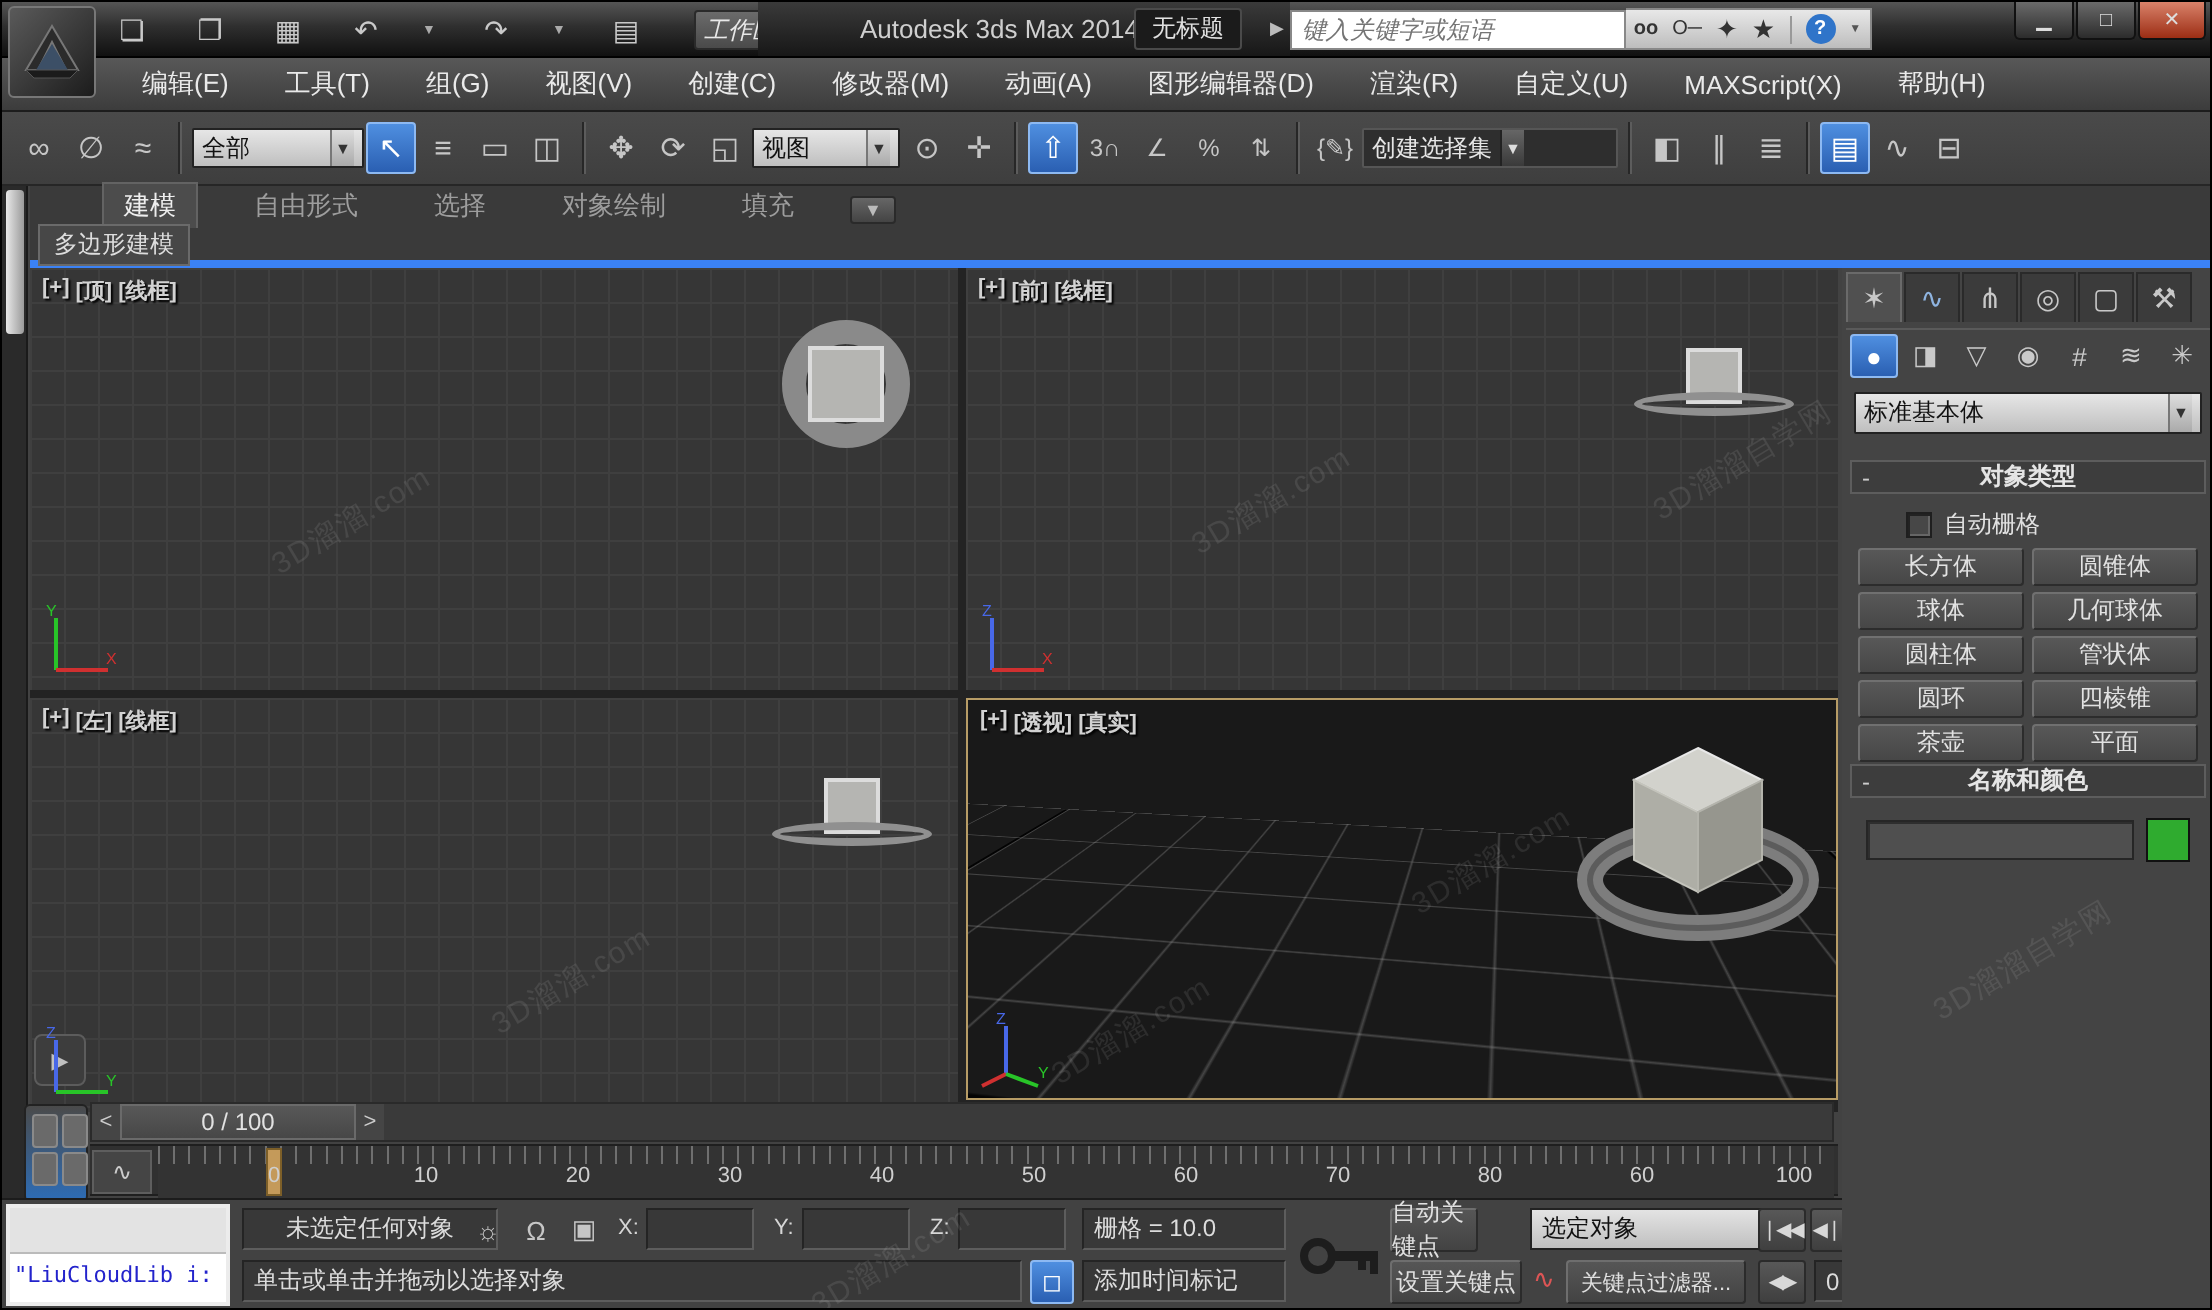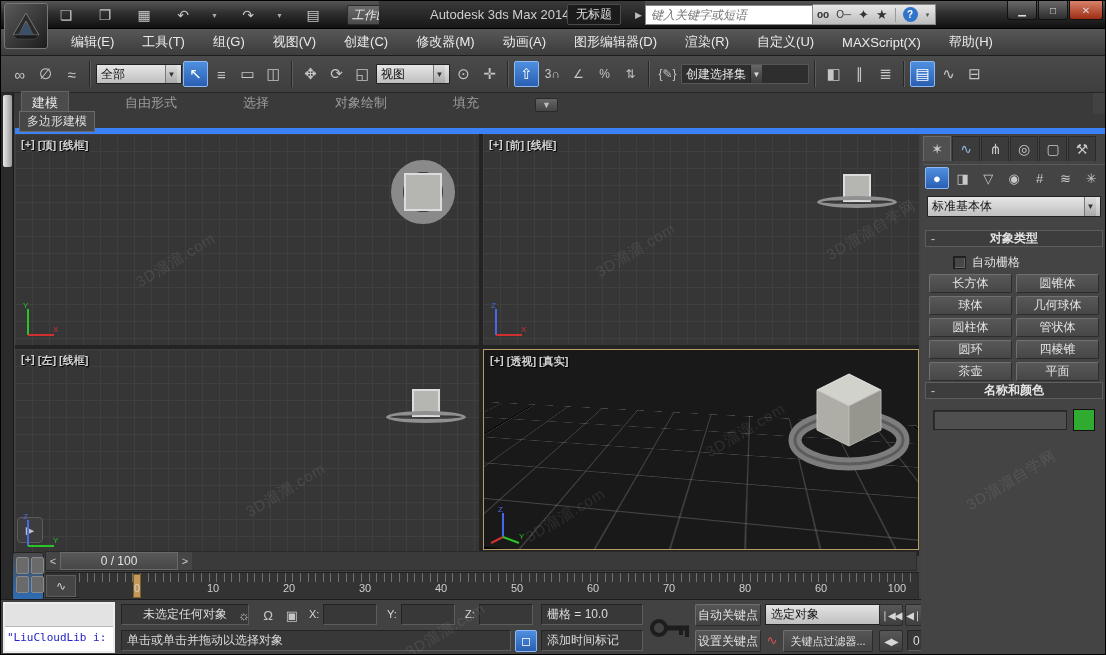--- a/index.html
+++ b/index.html
@@ -65,28 +65,28 @@
   .dd-light{height:20px;background:linear-gradient(#e6e6e6,#bfbfbf);border:1px solid #222;
     color:#111;font-size:12px;display:flex;align-items:center;padding:0 4px;gap:4px;border-radius:1px;}
   .dd-light .cap{flex:1;}
   .dd-dark{height:20px;background:#2e2e2e;border:1px solid #565656;color:#e6e6e6;font-size:12px;
     display:flex;align-items:center;padding:0 4px;gap:4px;border-radius:1px;}
   .dd-arr{font-size:8px;color:#333;width:12px;text-align:center;background:linear-gradient(#ddd,#aaa);
     border-left:1px solid #777;height:100%;display:flex;align-items:center;justify-content:center;}
   .dd-dark .dd-arr{background:linear-gradient(#666,#3a3a3a);color:#ddd;border-left:1px solid #222;}
 
   
-  #ribbon1{position:absolute;left:0;top:92px;width:1092px;height:21px;background:#3a3a3a;
-    display:flex;align-items:flex-end;padding-left:20px;gap:46px;}
+  #ribbon1{position:absolute;left:14px;top:92px;width:1092px;height:21px;background:#3a3a3a;
+    display:flex;align-items:flex-end;padding-left:36px;gap:18px;}
   .rtab{color:#9d9d9d;font-size:13px;padding:2px 10px;}
   .rtab.act{background:#4c4c4c;border:1px solid #636363;border-bottom:none;color:#eee;}
   .rtab-dd{color:#bbb;font-size:9px;background:linear-gradient(#666,#444);border:1px solid #2a2a2a;
     padding:1px 6px;border-radius:2px;margin-bottom:2px;}
   #ribbon2{position:absolute;left:14px;top:113px;width:1092px;height:20px;background:#3a3a3a;
-    border-bottom:6px solid #3b82f6;display:flex;align-items:center;}
+    border-bottom:4px solid #3b82f6;display:flex;align-items:center;}
   .rsub{margin-left:4px;background:#474747;border:1px solid #6a6a6a;color:#ddd;font-size:12px;
     padding:1px 7px;}
   #lstrip{position:absolute;left:0;top:92px;width:13px;height:508px;background:#2a2a2a;
     border-right:1px solid #1a1a1a;}
   #lthumb{position:absolute;left:2px;top:2px;width:9px;height:72px;
     background:linear-gradient(90deg,#e8e8e8,#9a9a9a);border-radius:2px;}
 
   
   #vpwrap{position:absolute;left:14px;top:133px;width:904px;height:422px;background:#232323;overflow:hidden;}
   .vp{position:absolute;overflow:hidden;background-color:#363636;
@@ -497,21 +497,21 @@
     <div class="fld" style="left:478px;top:4px;width:54px;"></div>
     <div class="fld" style="left:540px;top:4px;width:102px;">栅格 = 10.0</div>
 
     <svg style="position:absolute;left:648px;top:6px;" width="42" height="44">
       <circle cx="10" cy="22" r="7" fill="none" stroke="#1d1d1d" stroke-width="4"></circle>
       <line x1="16" y1="22" x2="40" y2="22" stroke="#1d1d1d" stroke-width="5"></line>
       <line x1="32" y1="22" x2="32" y2="29" stroke="#1d1d1d" stroke-width="4"></line>
       <line x1="38" y1="22" x2="38" y2="31" stroke="#1d1d1d" stroke-width="4"></line>
     </svg>
 
-    <div class="sbtn" style="left:694px;top:4px;width:66px;">自动关键点</div>
+    <div class="sbtn" style="left:694px;top:4px;width:44px;">自动关键点</div>
     <div class="sdd" style="left:764px;top:4px;width:132px;">
       <span class="cap">选定对象</span>
       <span class="dd-arr gi gi-dd" style="width:14px;"></span>
     </div>
     <div class="pb gi gi-gostart" style="left:878px;top:4px;"></div>
     <div class="pb gi gi-prev" style="left:904px;top:4px;"></div>
     <div class="pb gi gi-play" style="left:930px;top:4px;"></div>
     <div class="pb gi gi-next" style="left:956px;top:4px;"></div>
     <div class="pb gi gi-goend" style="left:982px;top:4px;"></div>
     <div class="sic2 gi gi-zoom" style="left:1008px;top:5px;font-size:15px;"></div>

